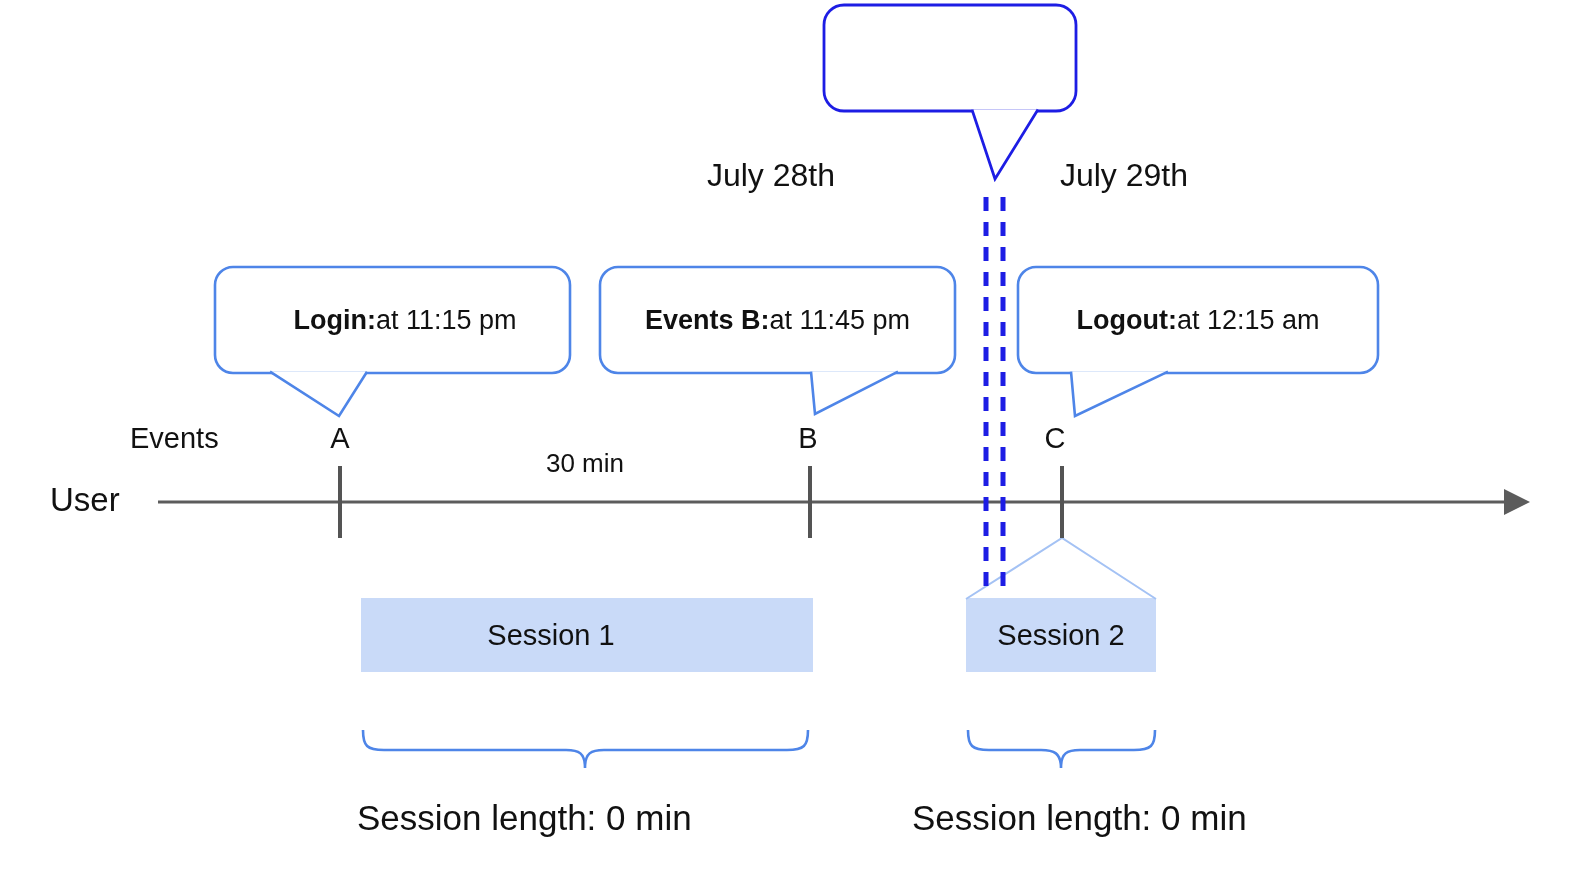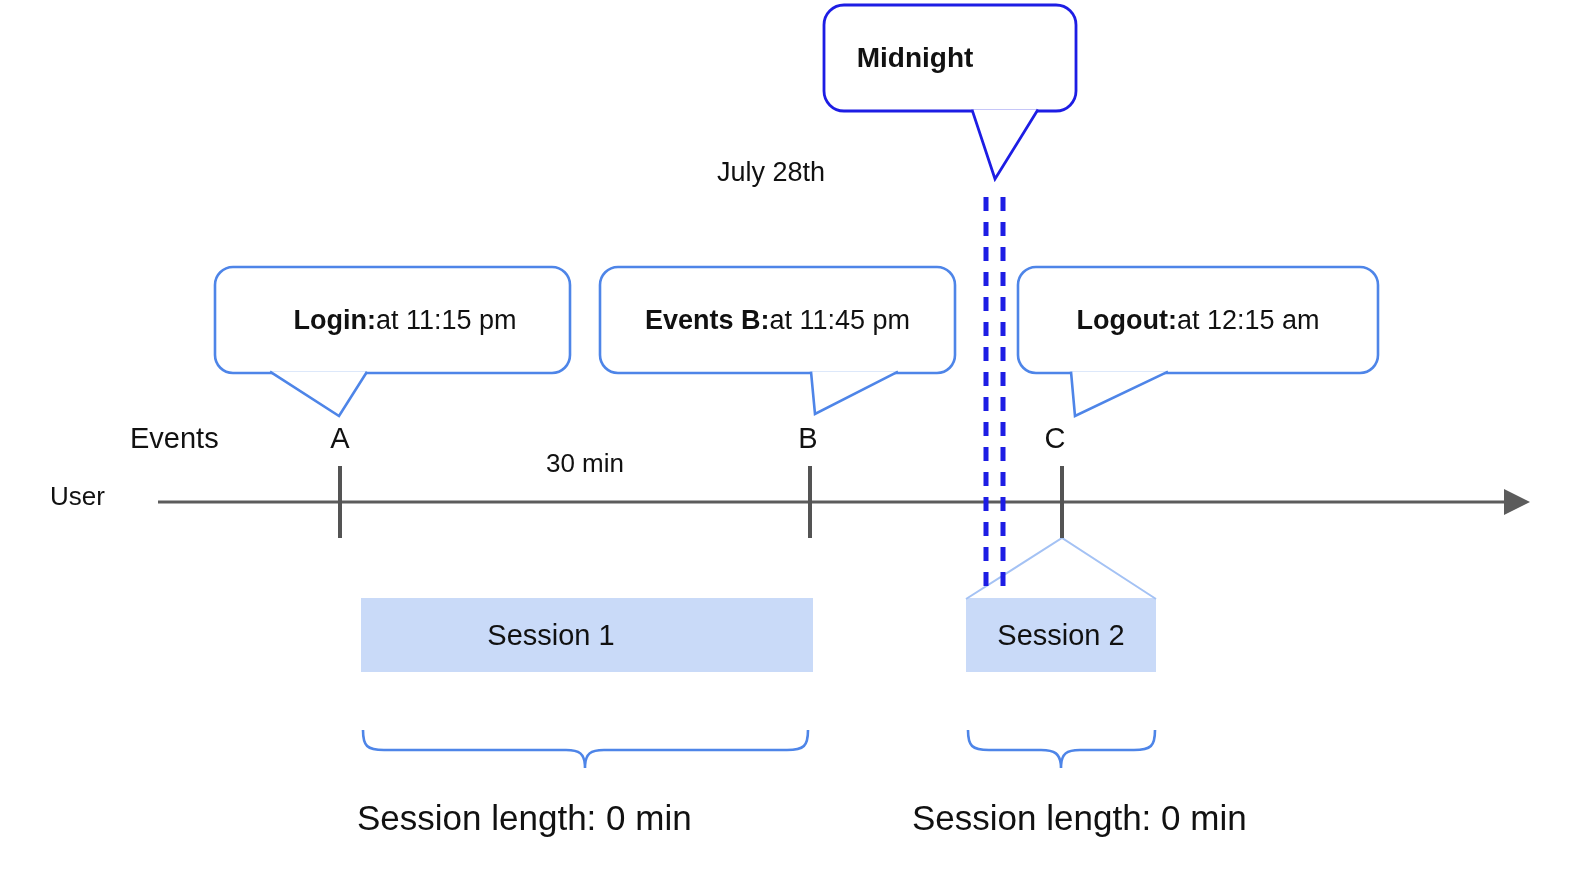--- a/index.html
+++ b/index.html
@@ -8,23 +8,23 @@
     font-family:"Liberation Sans", sans-serif;color:#111;
   }
   #shapes{position:absolute;left:0;top:0;z-index:0;}
   .txt{position:absolute;z-index:2;white-space:nowrap;color:#111;}
   .center{text-align:center;}
   .bubble-text{
     position:absolute;z-index:2;display:flex;align-items:center;justify-content:center;
     font-size:27px;white-space:nowrap;
   }
   .bubble-text b{font-weight:bold;}
-  .date-label{font-size:27px;}
+  .date-label{font-size:32px;}
   .axis-label{font-size:29px;}
-  .user-label{font-size:26px;}
+  .user-label{font-size:33px;}
   .interval-label{font-size:26px;}
   .session-label{
     position:absolute;z-index:2;display:flex;align-items:center;justify-content:center;
     font-size:29px;
   }
   .length-label{font-size:35px;}
   .midnight-text{font-size:28px;font-weight:bold;}
 </style>
 </head>
 <body>
@@ -60,23 +60,23 @@
     <rect x="1018" y="267" width="360" height="106" rx="18" fill="#ffffff" stroke="#4e85e8" stroke-width="2.6"></rect>
     <path d="M 1071,371.7 L 1075,416 L 1168,371.7" fill="#ffffff" stroke="#4e85e8" stroke-width="2.6"></path>
 
     <path d="M 363,730 C 363,746 367,750 384,750 L 566,750 C 579,750 585,753 585,768
              C 585,753 591,750 604,750 L 787,750 C 804,750 808,746 808,730" fill="none" stroke="#4e85e8" stroke-width="2.6"></path>
 
     <path d="M 968,730 C 968,746 972,750 989,750 L 1041,750 C 1054,750 1061,753 1061,768
              C 1061,753 1067,750 1080,750 L 1134,750 C 1151,750 1155,746 1155,730" fill="none" stroke="#4e85e8" stroke-width="2.6"></path>
   </svg>
 
-  <div class="bubble-text midnight-text" style="left:815px;top:5px;width:200px;height:106px;">Midnight</div>
 
   <div class="txt date-label center" style="left:671px;top:157px;width:200px;">July 28th</div>
+  <div class="txt date-label center" style="left:1024px;top:157px;width:200px;">July 29th</div>
 
   <div class="bubble-text" style="left:215px;top:267px;width:380px;height:106px;">
     <b>Login:</b>
       <span> at 11:15 pm</span>
   </div>
   <div class="bubble-text" style="left:600px;top:267px;width:355px;height:106px;">
     <b>Events B:</b>
       <span> at 11:45 pm</span>
   </div>
   <div class="bubble-text" style="left:1018px;top:267px;width:360px;height:106px;">

